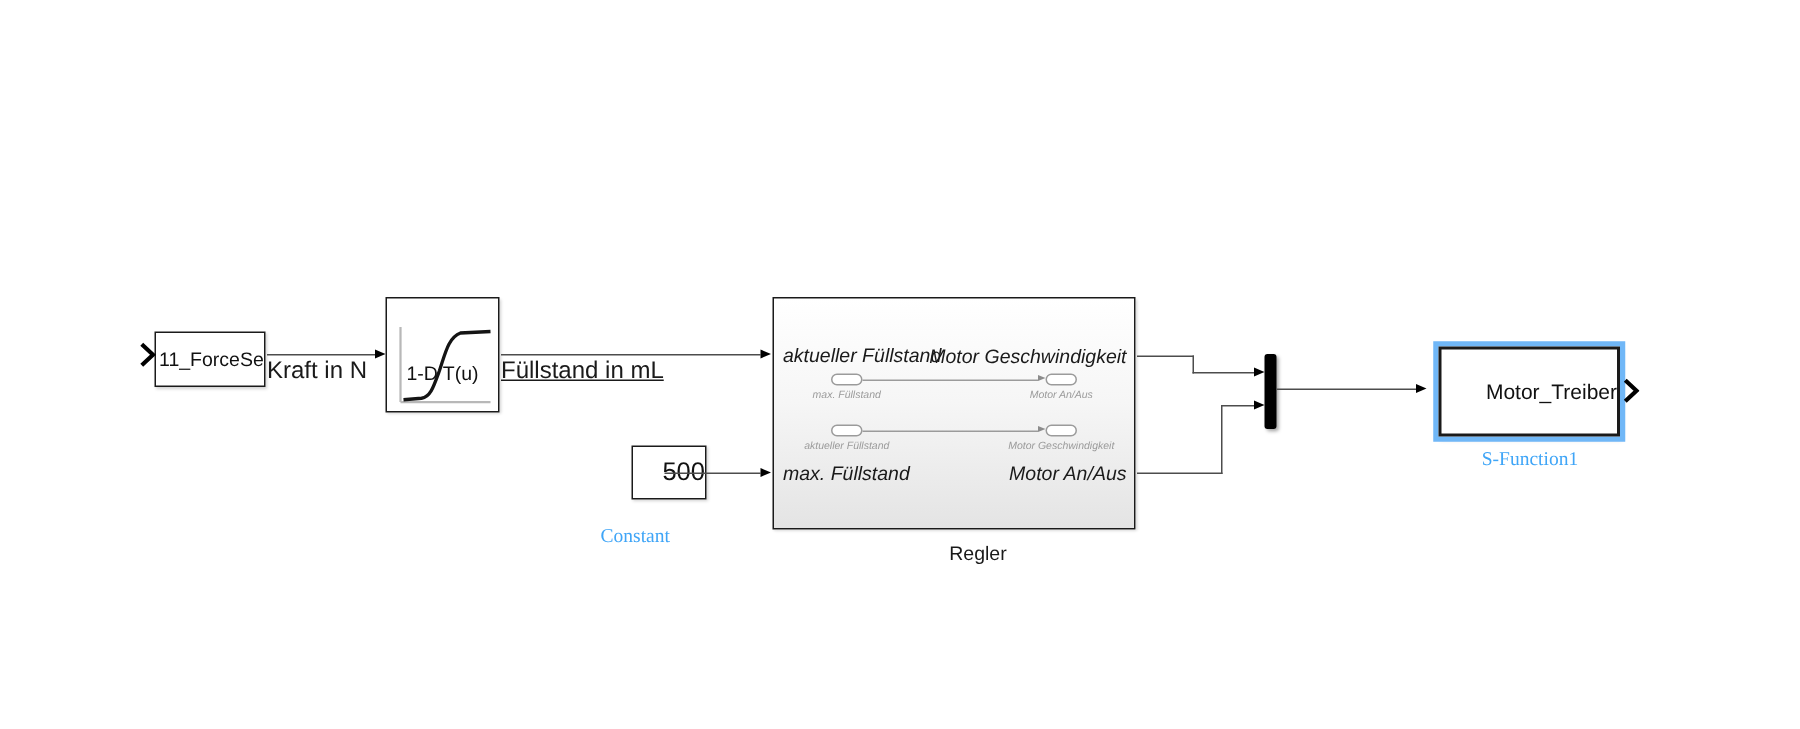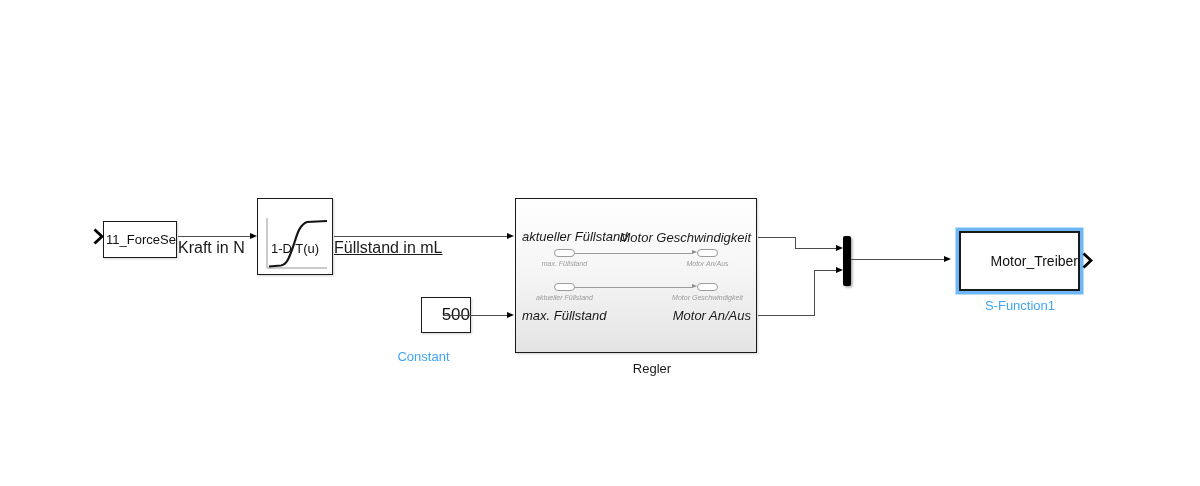--- a/index.html
+++ b/index.html
@@ -21,21 +21,21 @@
   .center-txt{display:flex;align-items:center;justify-content:flex-end;padding-left:48px;}
   .wire{position:absolute;background:var(--wire);height:1.2px;}
   .wire.v{width:1.2px;height:auto;}
   .arrow{
     position:absolute;width:0;height:0;
     border-top:3.5px solid transparent;border-bottom:3.5px solid transparent;
     border-left:7px solid #000;
   }
   .sig-label{position:absolute;font-size:16px;color:#1a1a1a;text-align:left;white-space:nowrap;}
   .caption{position:absolute;font-size:13px;text-align:center;white-space:nowrap;color:#1a1a1a;}
-  .caption.blue{color:var(--blue);}
+  .caption.blue{color:var(--blue);font-family:Liberation Serif, serif;}
   .port-label{position:absolute;font-size:13px;color:#1a1a1a;white-space:nowrap;}
   .pv-oval{
     position:absolute;width:21px;height:8px;border:1px solid #9b9b9b;
     border-radius:5px;background:#fff;box-sizing:border-box;
   }
   .pv-line{position:absolute;background:#9b9b9b;height:1px;}
   .pv-arrow{
     position:absolute;width:0;height:0;
     border-top:2.5px solid transparent;border-bottom:2.5px solid transparent;
     border-left:5px solid #8c8c8c;

